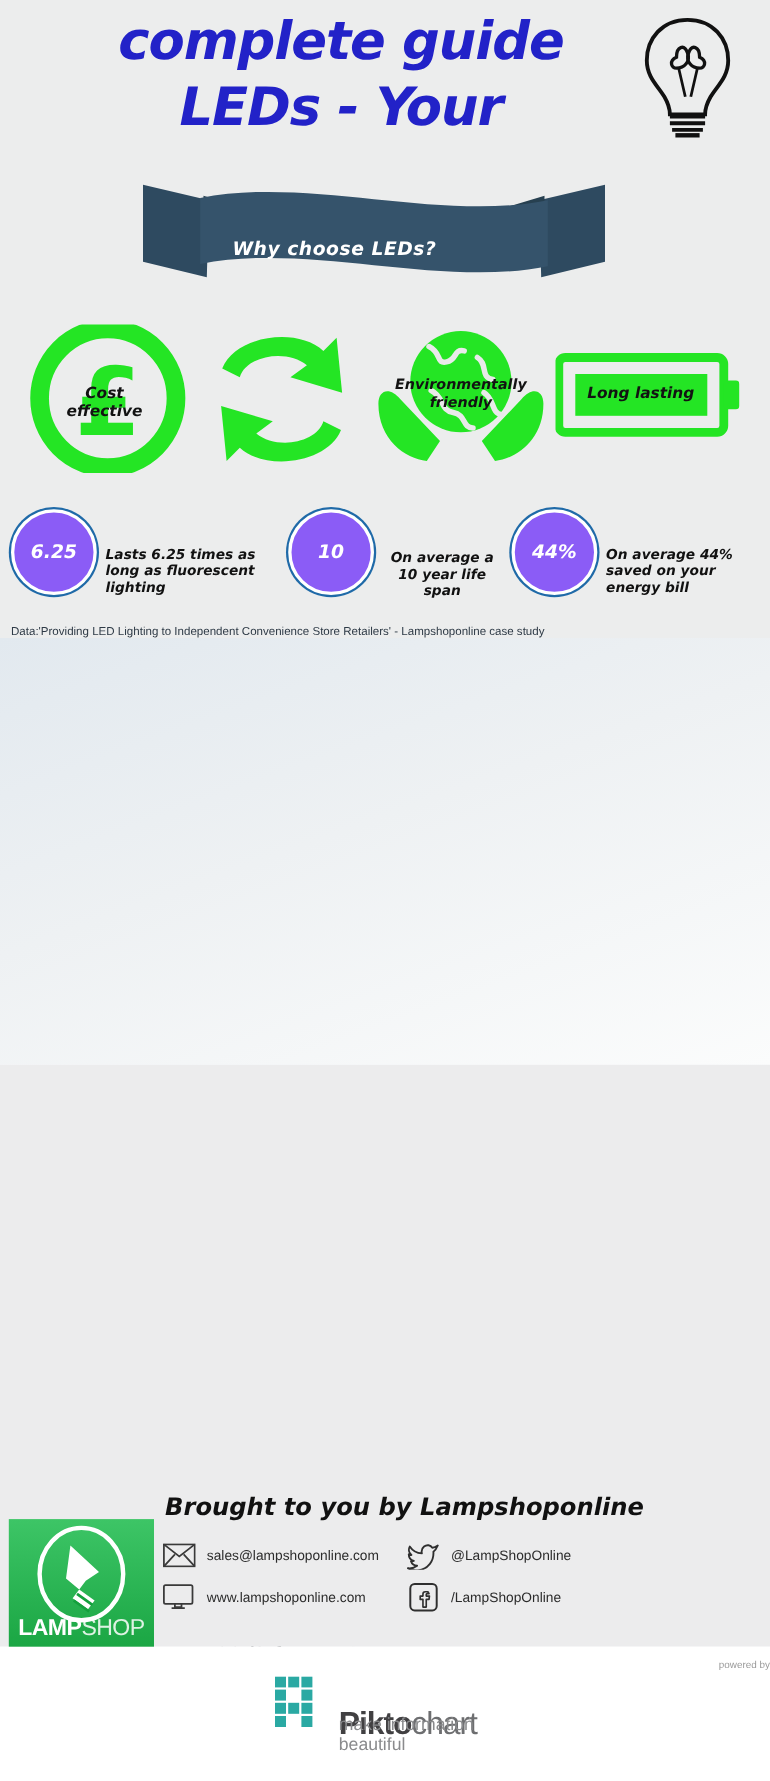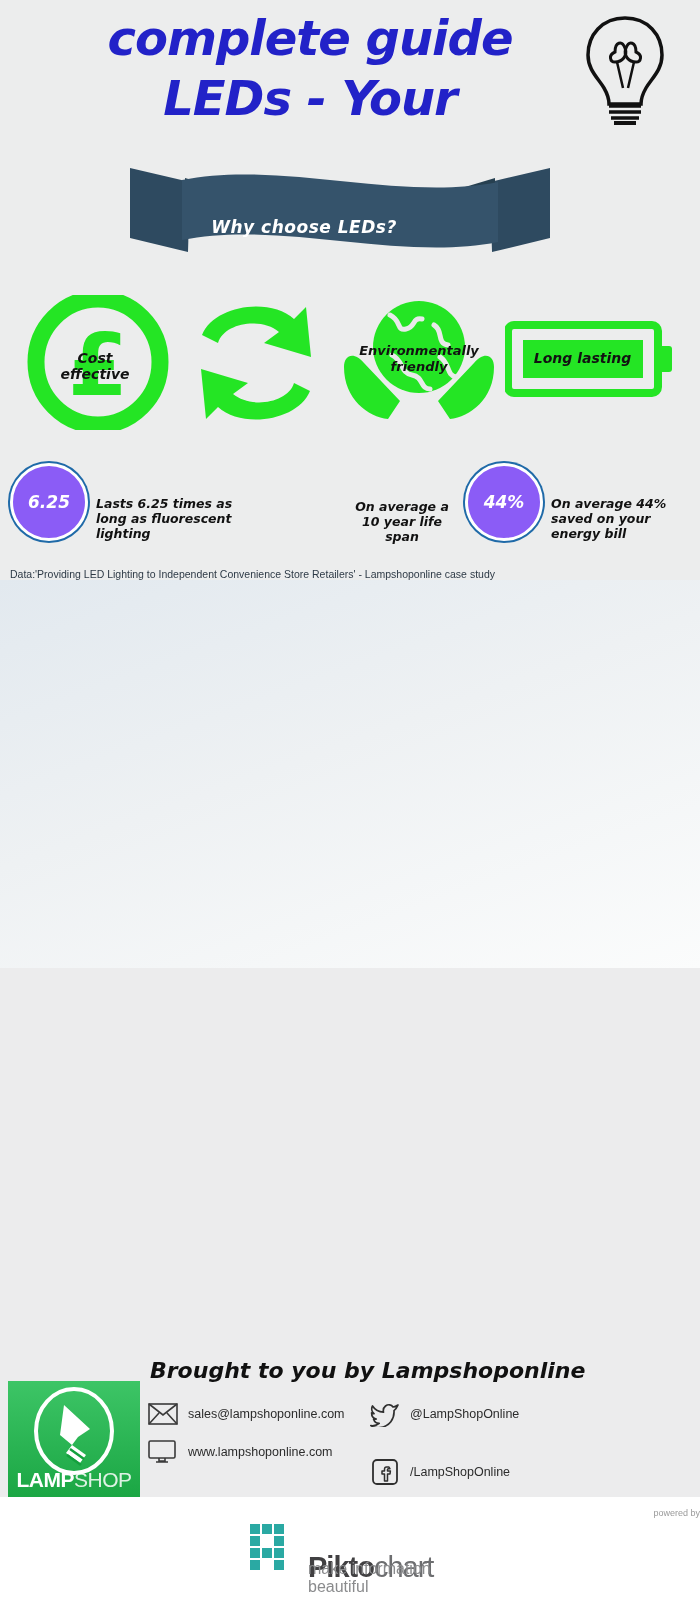--- a/index.html
+++ b/index.html
@@ -239,21 +239,21 @@
     font-size: 12.5px;
     color: #2c2c2c;
   }
   .contact .ci {
     width: 30px; height: 24px;
     display: flex; align-items: center; justify-content: center;
   }
   #c-email { left: 148px; top: 1402px; }
   #c-tw    { left: 370px; top: 1402px; }
   #c-web   { left: 148px; top: 1440px; }
-  #c-fb    { left: 370px; top: 1440px; margin-top: 20px; }
+  #c-fb    { left: 370px; top: 1440px; }
 
   
   .powered {
     position: absolute; left: 0; top: 1508px; width: 700px;
     text-align: right;
     font-family: "Liberation Sans", sans-serif;
     font-size: 9px; color: #9a9a9a;
   }
   .pikto {
     position: absolute; left: 250px; top: 1522px;
@@ -346,20 +346,21 @@
         <rect x="153" y="26" width="14" height="26" rx="3" fill="#24e524"></rect>
       </svg>
       <div class="label">Long lasting</div>
     </div>
 
     <div class="stat" id="stat-0">
       <div class="circle">6.25</div>
       <div class="desc">Lasts 6.25 times as long as fluorescent lighting</div>
     </div>
     <div class="stat" id="stat-1">
+      <div class="circle">10</div>
       <div class="desc">On average a 10 year life span</div>
     </div>
     <div class="stat" id="stat-2">
       <div class="circle">44%</div>
       <div class="desc">On average 44% saved on your energy bill</div>
     </div>
 
     <div class="source-note">Data:'Providing LED Lighting to Independent Convenience Store Retailers' - Lampshoponline case study</div>
   </div>
 

